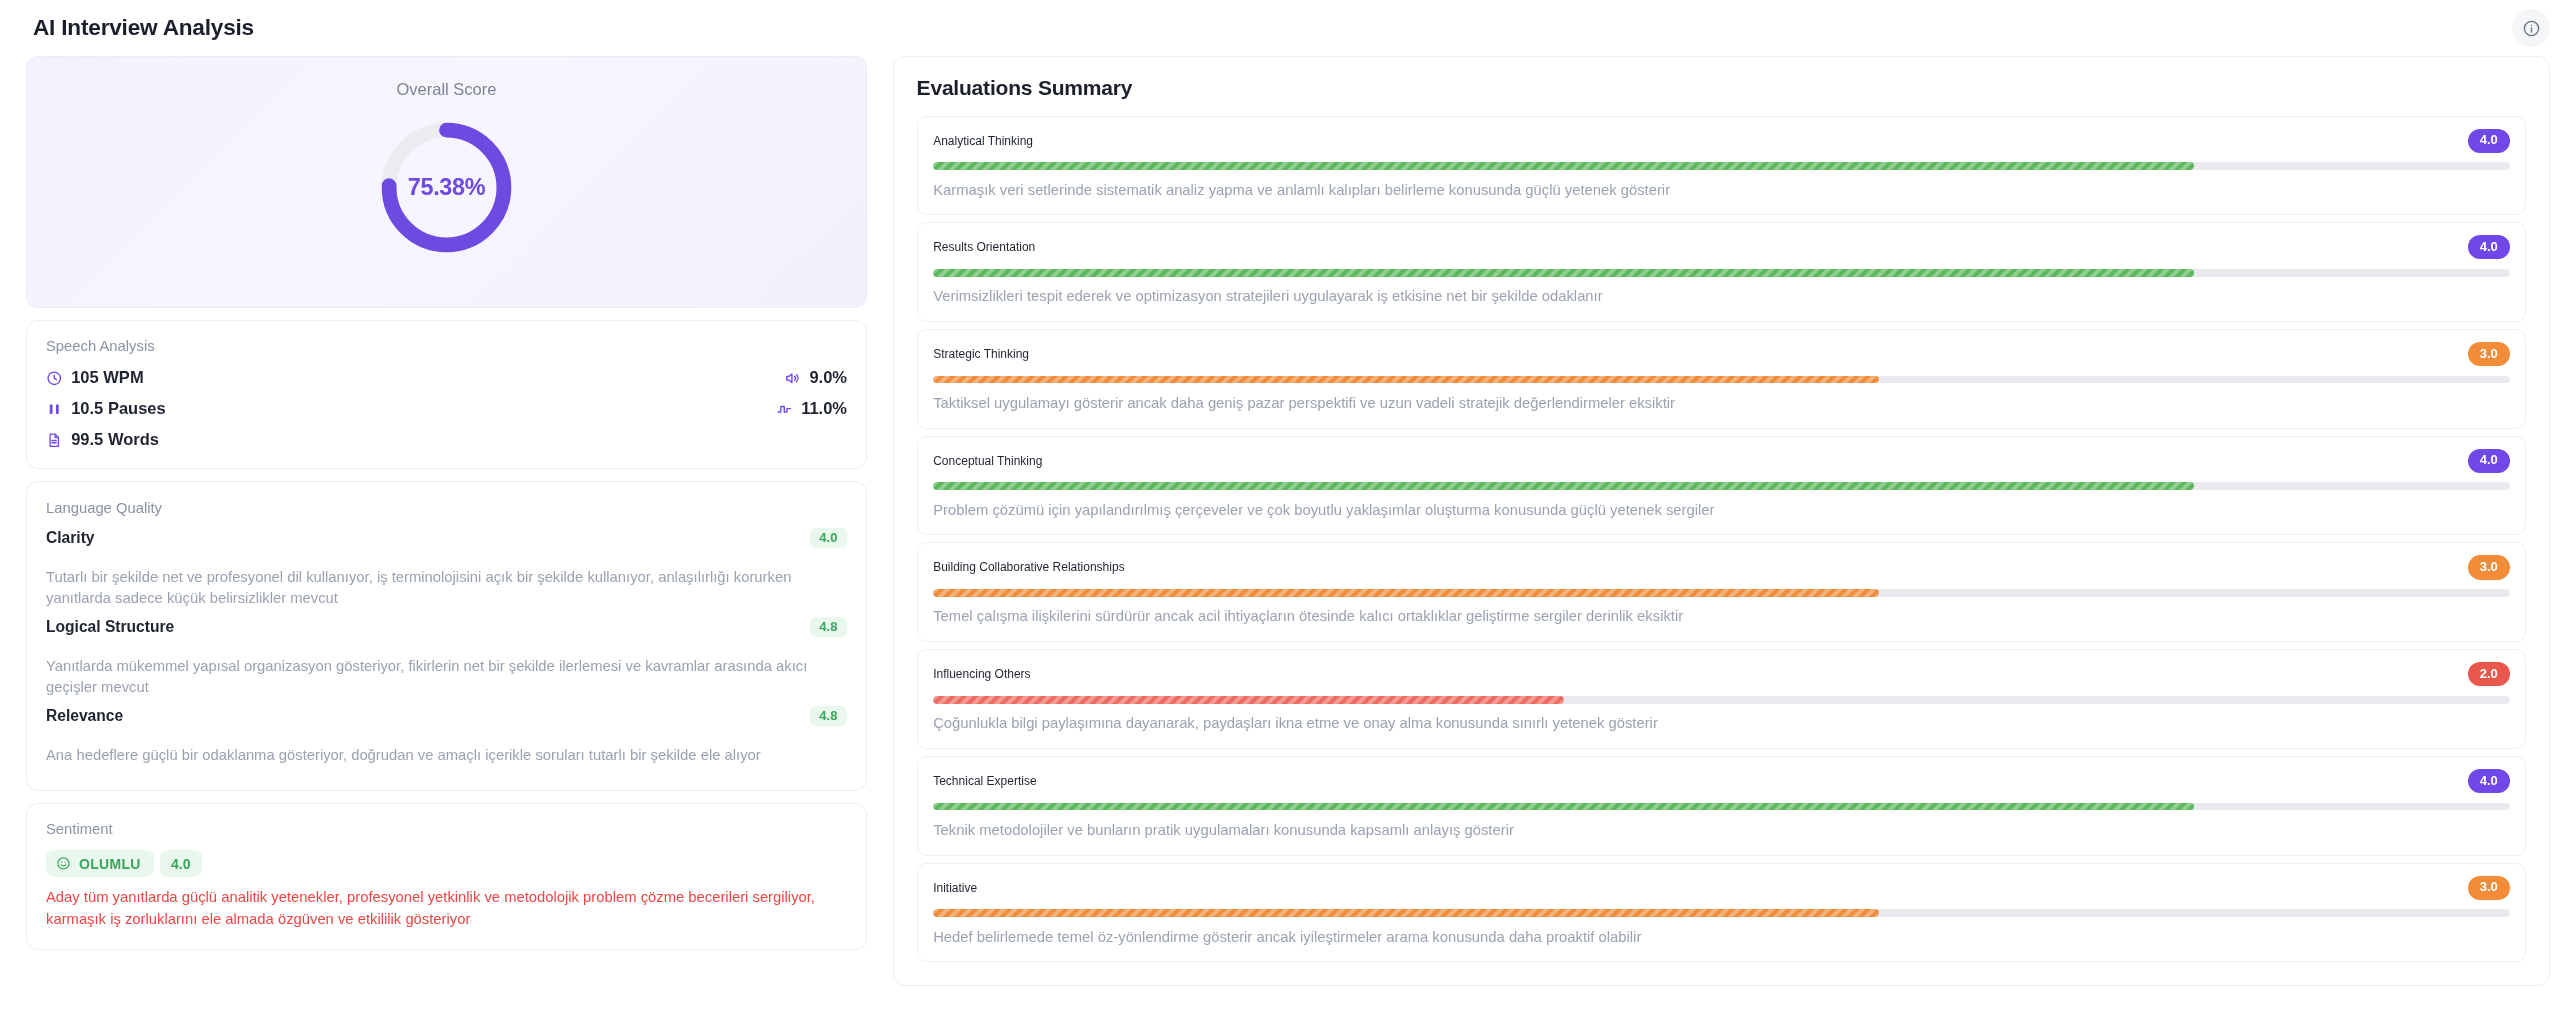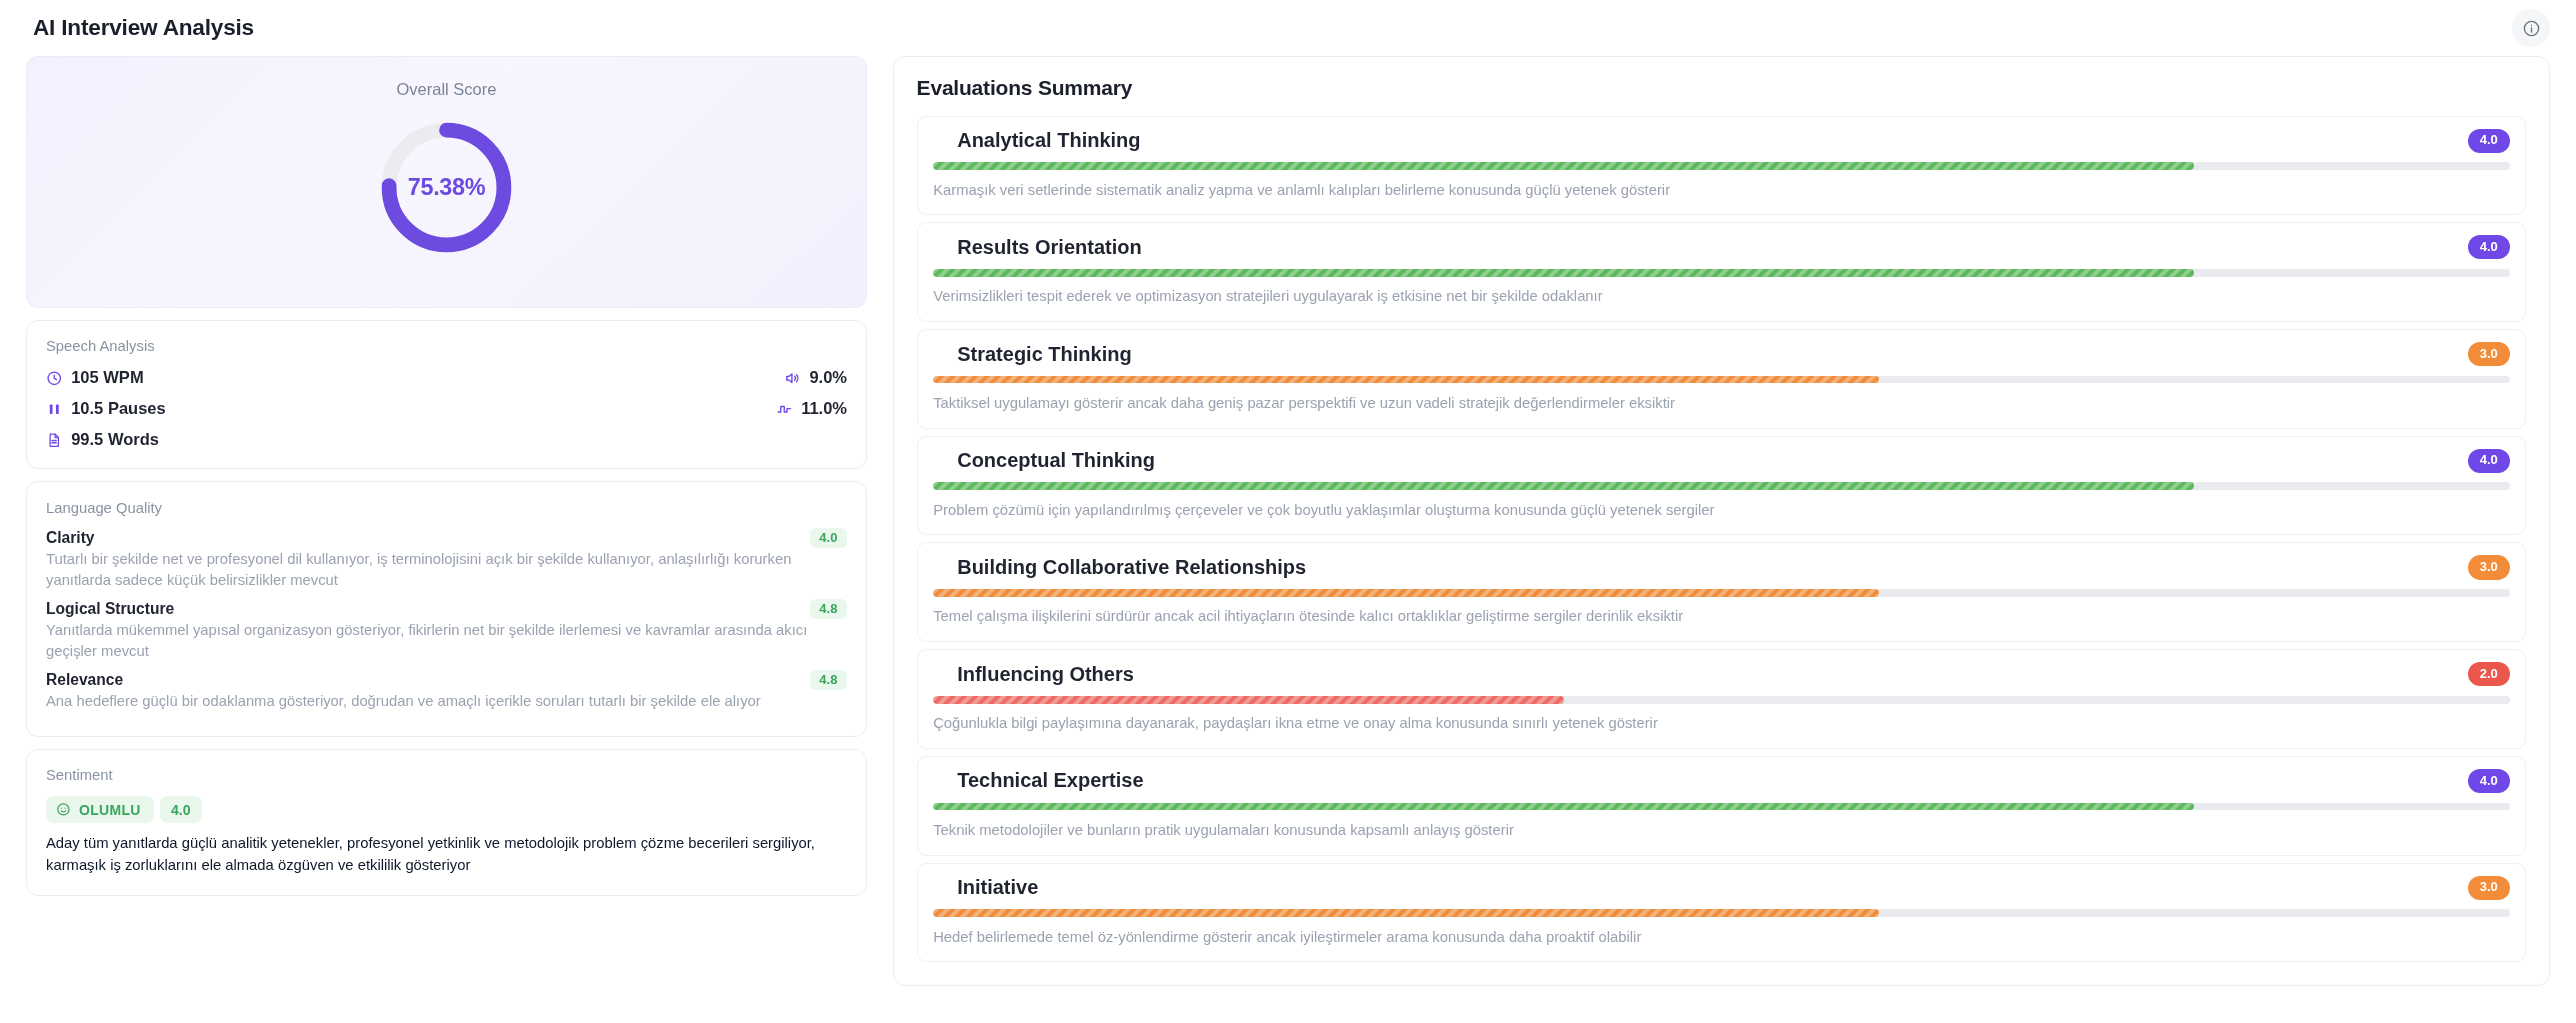--- a/index.html
+++ b/index.html
@@ -66,45 +66,45 @@
 
   
   .lq-list { margin-top: 12px; display: flex; flex-direction: column; gap: 2.6px; }
   .lq-head { display: flex; align-items: center; }
   .lq-name { font-size: 15.6px; font-weight: 700; color: #1f2430; }
   .lq-badge {
     font-size: 13px; font-weight: 600; padding: 2.6px 9.6px; border-radius: 6px;
     background: #e9f7ec; color: #3aa55d;
   }
   .lq-badge.blue { background: #e6f0fd; color: #3b82f6; }
-  .lq-desc { font-size: 14.8px; line-height: 1.42; color: #9aa2b0; margin-top: 1px; margin-bottom: 5.2px; }
+  .lq-desc { font-size: 14.8px; line-height: 1.42; color: #9aa2b0; margin-top: 19px; margin-bottom: 5.2px; }
 
   
   .sent-row { margin-top: 13px; display: flex; align-items: center; gap: 6px; }
   .sent-pill {
     display: inline-flex; align-items: center; gap: 7.8px;
     background: #e9f7ec; color: #3aa55d; border-radius: 7.8px;
     padding: 5.2px 13px 5.2px 10.4px; font-size: 14px; font-weight: 700; letter-spacing: 0.3px;
   }
   .sent-score {
     background: #e9f7ec; color: #3aa55d; border-radius: 7.8px;
     padding: 5.2px 11.3px; font-size: 14px; font-weight: 600;
   }
-  .sent-desc { font-size: 14.8px; line-height: 1.45; color: #0f172a; margin-top: 10.4px; }
+  .sent-desc { font-size: 14.8px; line-height: 1.45; color: #ef4444; margin-top: 10.4px; }
 
   
   .eval-card { padding: 19px 22.6px 22.6px 22.6px; min-height: 921px; }
   .eval-title { font-size: 21px; font-weight: 700; color: #1a1f2b; letter-spacing: -0.2px; }
   .eval-list { margin-top: 15.6px; display: flex; flex-direction: column; gap: 7px; }
   .eval-item {
     border: 0.9px solid #edeff3; border-radius: 9.6px;
     padding: 12px 15.6px 14px 15.6px;
   }
   .eval-head { display: flex; align-items: center; }
-  .eval-name { font-size: 20px; font-weight: 700; color: #1f2430; margin-left: 24px; }
+  .eval-name { font-size: 12px; font-weight: 400; color: #1f2430; }
   .eval-badge {
     color: #fff; font-size: 13px; font-weight: 700;
     padding: 2.6px 12px; border-radius: 868px; line-height: 1.45;
   }
   .bar-track {
     margin-top: 9.6px; height: 7.8px; border-radius: 868px; background: #e9ebef; overflow: hidden;
   }
   .bar-fill {
     height: 100%; border-radius: 868px;
     background-image: linear-gradient(135deg,

